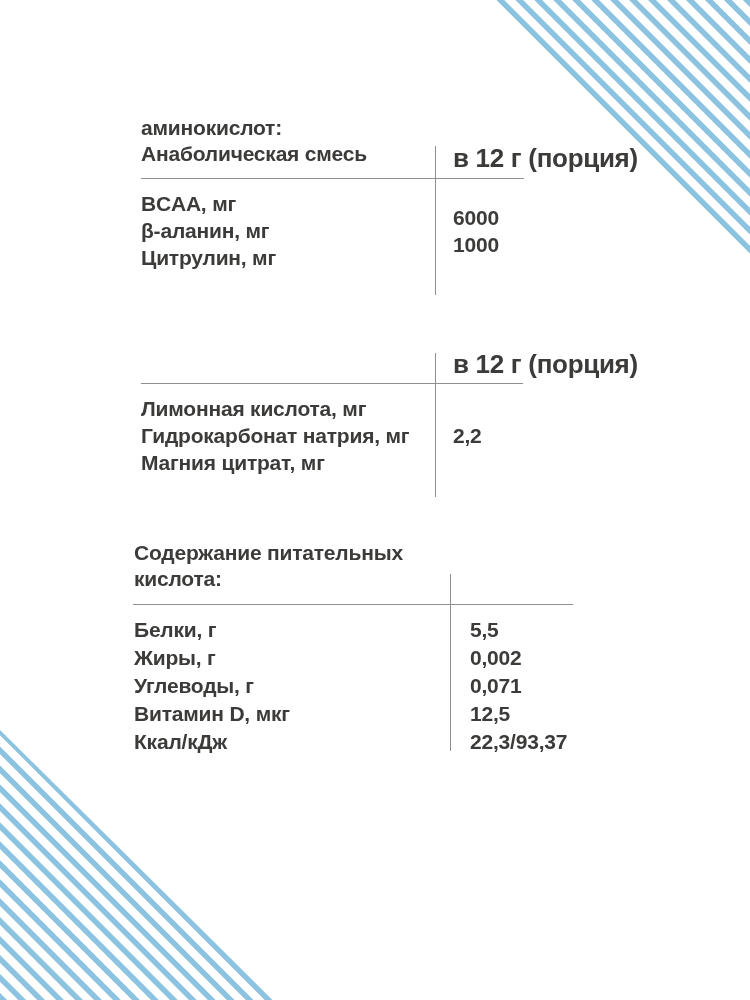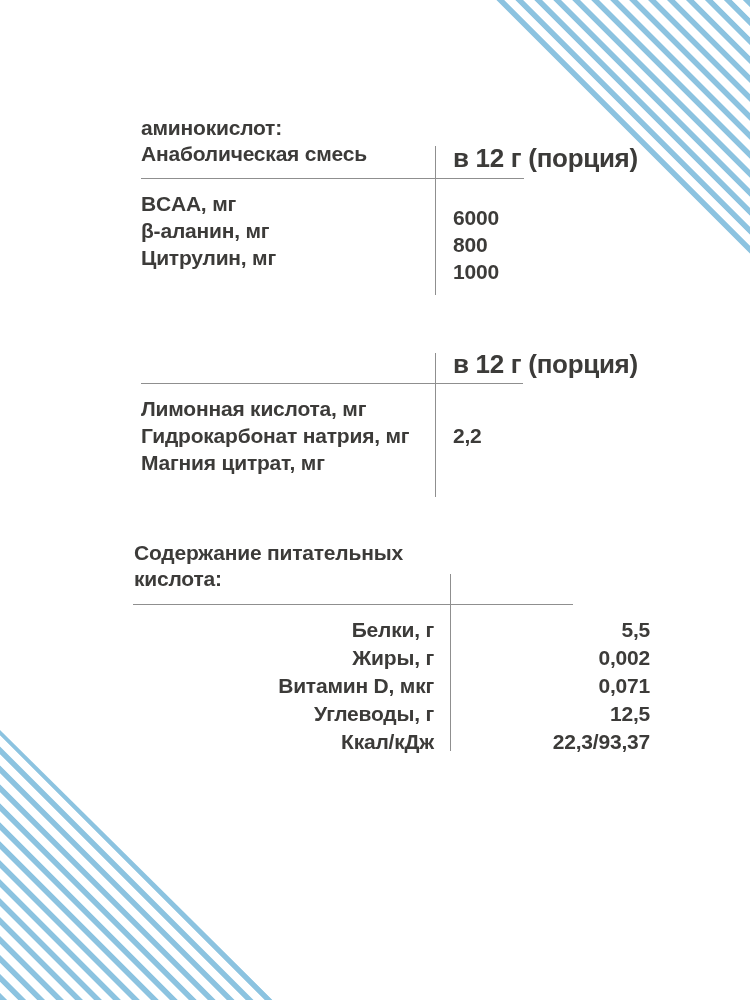--- a/index.html
+++ b/index.html
@@ -40,21 +40,21 @@
   }
   .colhead{
     font-weight:bold;
     font-size:26px;
     line-height:27px;
     letter-spacing:-0.3px;
     white-space:nowrap;
   }
   .rows{font-size:21px;letter-spacing:-0.2px;}
   .rows .row{height:27px;line-height:27px;white-space:nowrap;font-weight:bold;}
-  .rows.tall .row{height:28px;line-height:28px;text-align:right;}
+  .rows.tall .row{height:28px;line-height:28px;}
   .hrule{height:1px;background:var(--rule);}
   .vrule{width:1px;background:var(--rule);}
 </style>
 </head>
 <body>
 
 <div class="page">
 
   <div class="stripes tr"></div>
   <div class="stripes bl"></div>
@@ -66,21 +66,20 @@
   <div class="abs colhead" style="left:453px;top:145px;">в 12 г (порция)</div>
   <div class="abs vrule" style="left:435px;top:146px;height:149px;"></div>
   <div class="abs hrule" style="left:141px;top:178px;width:383px;"></div>
   <div class="abs rows" style="left:141px;top:190px;width:290px;">
     <div class="row">BCAA, мг</div>
     <div class="row">β-аланин, мг</div>
     <div class="row">Цитрулин, мг</div>
   </div>
   <div class="abs rows" style="left:453px;top:204px;width:160px;">
     <div class="row">6000</div>
-    <div class="row">800</div>
     <div class="row">1000</div>
   </div>
 
   <div class="abs colhead" style="left:453px;top:351px;">в 12 г (порция)</div>
   <div class="abs vrule" style="left:435px;top:353px;height:144px;"></div>
   <div class="abs hrule" style="left:141px;top:383px;width:382px;"></div>
   <div class="abs rows" style="left:141px;top:395px;width:290px;">
     <div class="row">Лимонная кислота, мг</div>
     <div class="row">Гидрокарбонат натрия, мг</div>
     <div class="row">Магния цитрат, мг</div>
@@ -93,22 +92,22 @@
 
   <div class="abs title" style="left:134px;top:540px;">
     <div>Содержание питательных</div>
     <div>кислота:</div>
   </div>
   <div class="abs vrule" style="left:450px;top:574px;height:177px;"></div>
   <div class="abs hrule" style="left:133px;top:604px;width:440px;"></div>
   <div class="abs rows tall" style="left:134px;top:616px;width:300px;">
     <div class="row">Белки, г</div>
     <div class="row">Жиры, г</div>
+    <div class="row">Углеводы, г</div>
     <div class="row">Витамин D, мкг</div>
-    <div class="row">Углеводы, г</div>
     <div class="row">Ккал/кДж</div>
   </div>
   <div class="abs rows tall" style="left:470px;top:616px;width:180px;">
     <div class="row">5,5</div>
     <div class="row">0,002</div>
     <div class="row">0,071</div>
     <div class="row">12,5</div>
     <div class="row">22,3/93,37</div>
   </div>
 

